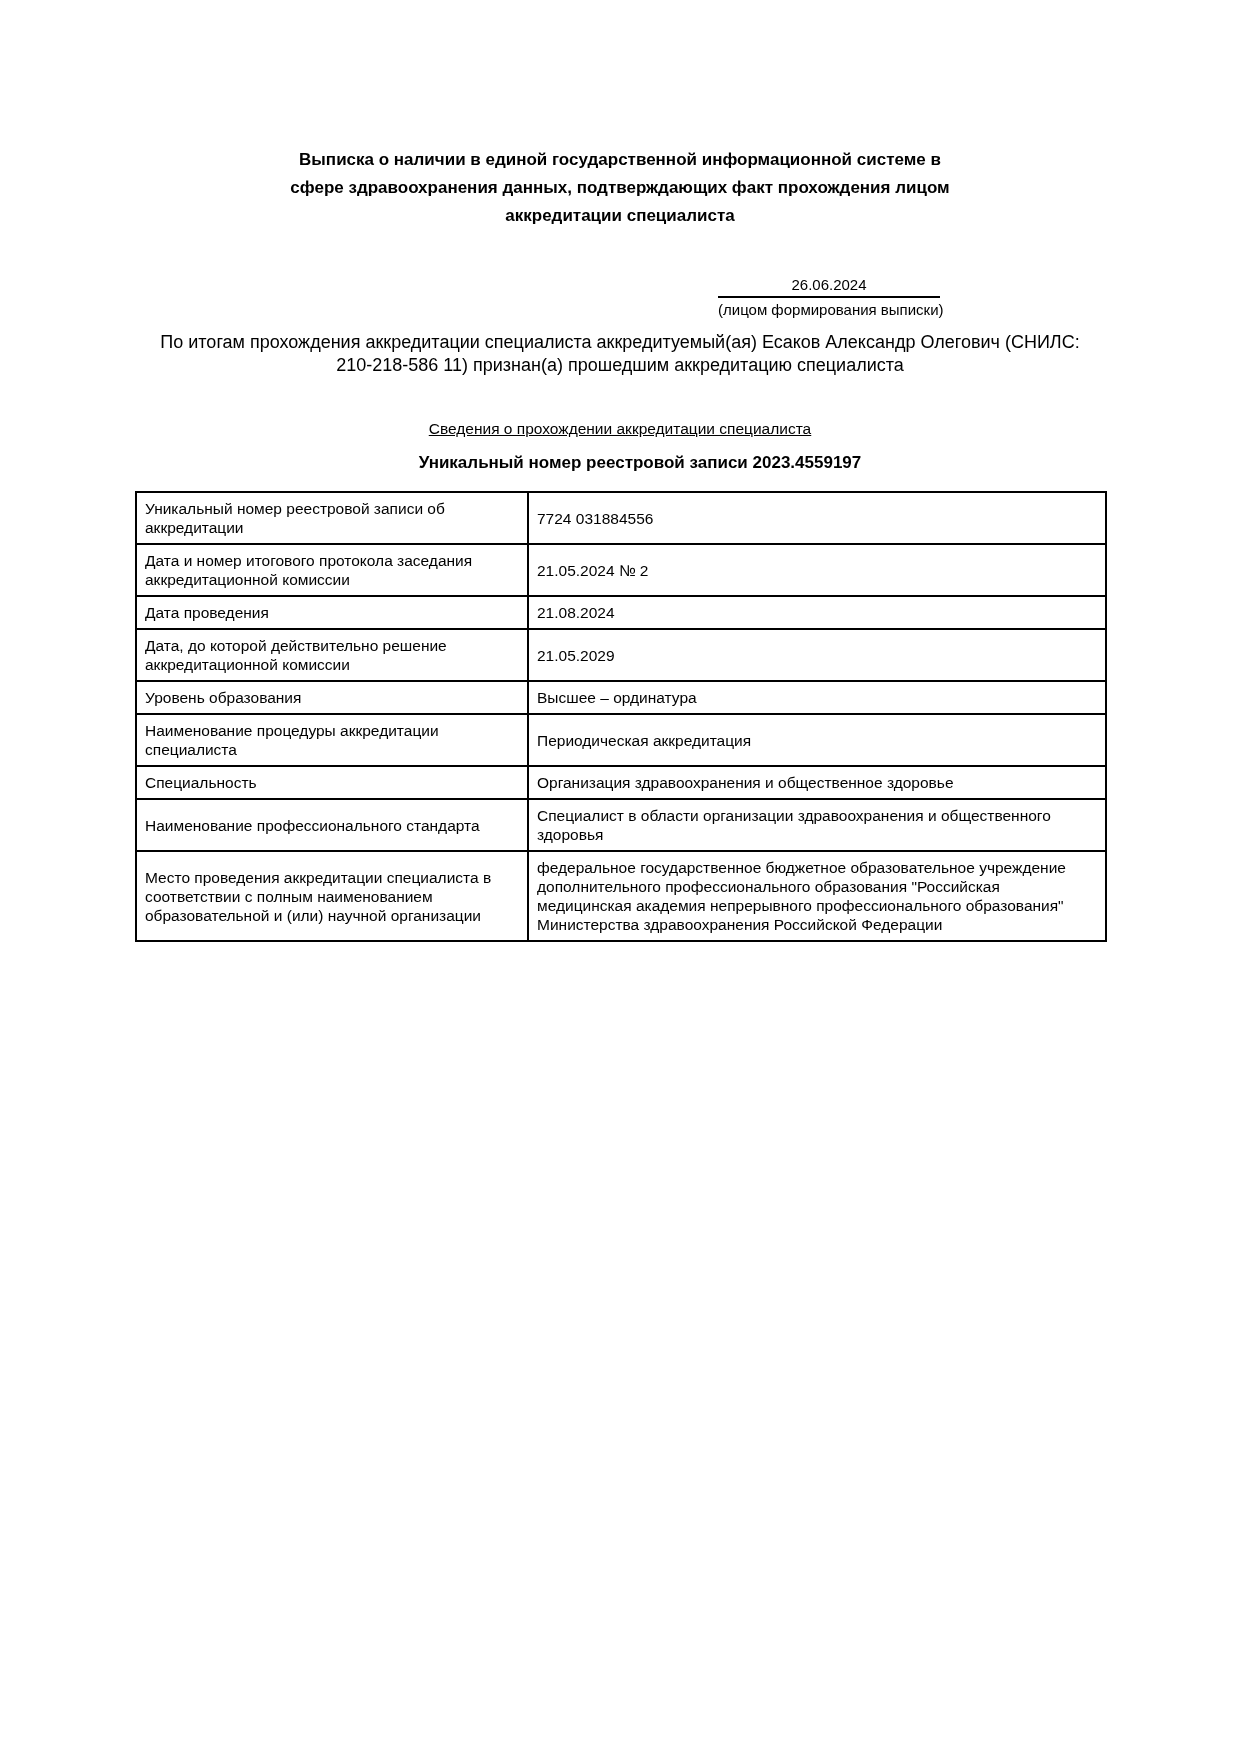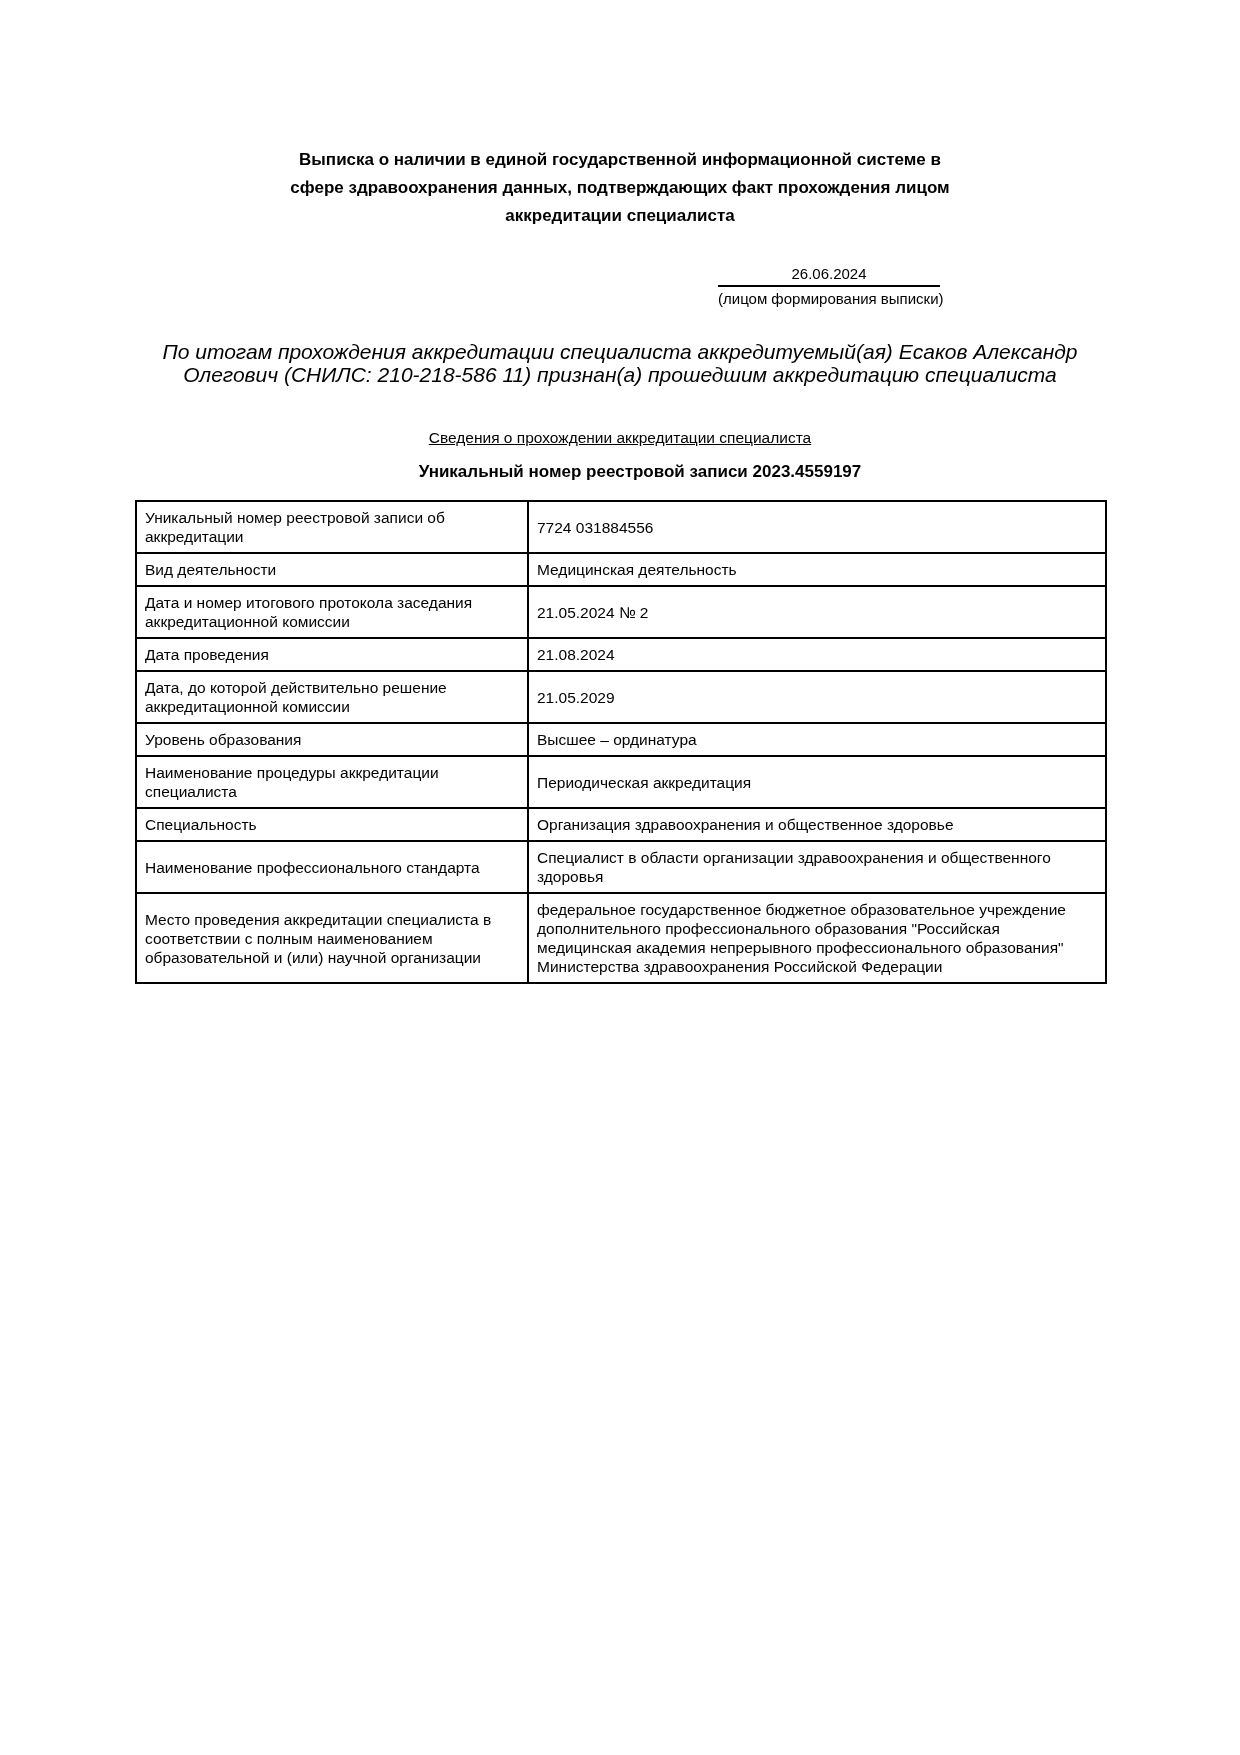--- a/index.html
+++ b/index.html
@@ -21,40 +21,39 @@
     padding-top: 146px;
     width: 660px;
     margin: 0 auto;
     text-align: center;
     font-size: 17px;
     font-weight: bold;
     line-height: 28px;
   }
   .date-block {
     width: 222px;
-    margin: 35px 300px 0 auto;
+    margin: 46px 300px 0 auto;
     text-align: center;
     font-size: 15px;
     line-height: 18px;
   }
   .date-value {
     border-bottom: 2px solid #000000;
     padding-bottom: 2px;
   }
   .date-caption {
     padding-top: 3px;
     white-space: nowrap;
   }
   .intro {
     max-width: 950px;
-    margin: 32px auto 0;
+    margin: 12px auto 0;
     text-align: center;
-    font-size: 21px;
+    font-size: 18px;
     line-height: 23px;
-    font-style: italic;
   }
   .section-heading {
     margin-top: 42px;
     text-align: center;
     font-size: 15.5px;
     line-height: 19px;
     text-decoration: underline;
   }
   .registry-heading {
     margin-top: 15px;
@@ -104,24 +103,20 @@
     <colgroup>
       <col class="col-label">
       <col class="col-value">
     </colgroup>
     <tbody>
       <tr>
         <td>Уникальный номер реестровой записи об аккредитации</td>
         <td>7724 031884556</td>
       </tr>
       <tr>
-        <td>Вид деятельности</td>
-        <td>Медицинская деятельность</td>
-      </tr>
-      <tr>
         <td>Дата и номер итогового протокола заседания аккредитационной комиссии</td>
         <td>21.05.2024 № 2</td>
       </tr>
       <tr>
         <td>Дата проведения</td>
         <td>21.08.2024</td>
       </tr>
       <tr>
         <td>Дата, до которой действительно решение аккредитационной комиссии</td>
         <td>21.05.2029</td>

